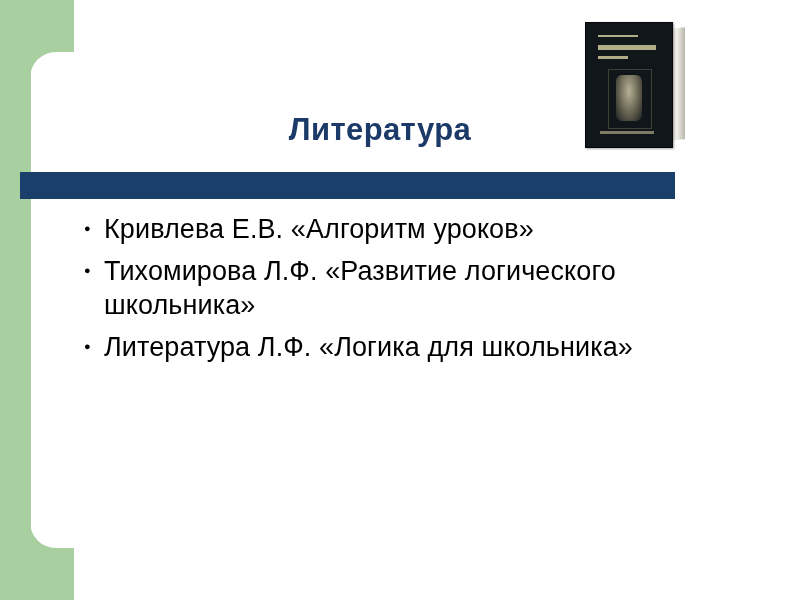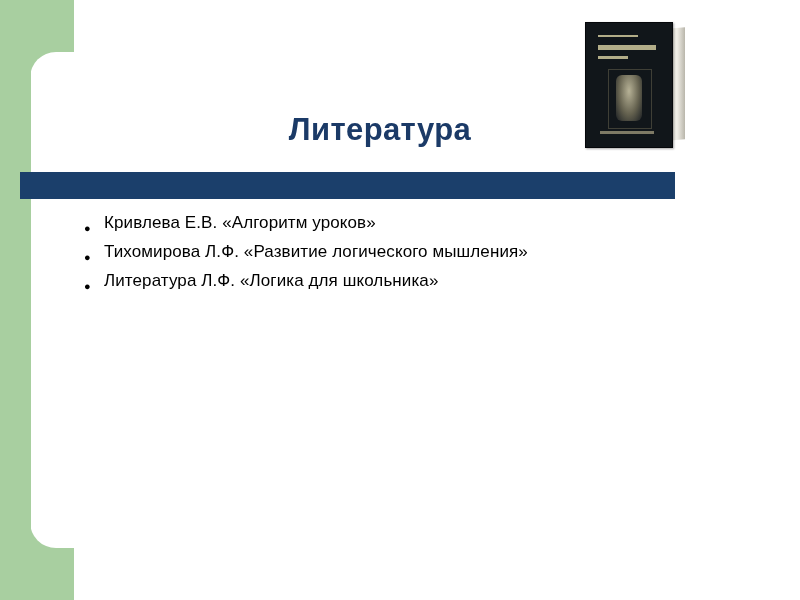--- a/index.html
+++ b/index.html
@@ -165,21 +165,21 @@
     font-size: 13px;
     line-height: 1;
   }
   .bullet::before {
     content: "●";
     font-size: 11px;
   }
   .item-text {
     flex: 1 1 auto;
     color: #000000;
-    font-size: 17px;
+    font-size: 27px;
     line-height: 1.28;
     letter-spacing: 0.1px;
   }
 </style>
 </head>
 <body>
 
 <div class="slide">
 
   <div class="green-band">
@@ -208,21 +208,21 @@
 
     <div class="item">
       <div class="bullet"></div>
       <div class="item-text">Кривлева Е.В. «Алгоритм уроков»</div>
     </div>
 
 
 
     <div class="item">
       <div class="bullet"></div>
-      <div class="item-text">Тихомирова Л.Ф. «Развитие логического мышления»</div>
+      <div class="item-text">Тихомирова Л.Ф. «Развитие логического школьника»</div>
     </div>
 
     <div class="item">
       <div class="bullet"></div>
       <div class="item-text">Литература Л.Ф. «Логика для школьника»</div>
     </div>
 
   </div>
 </div>
 

